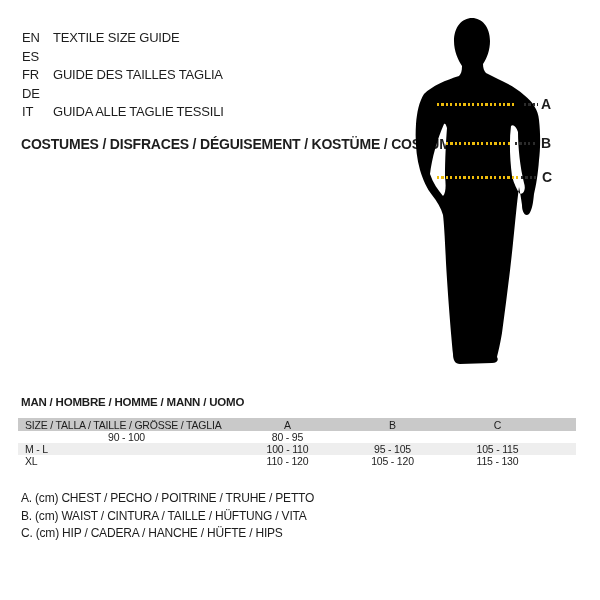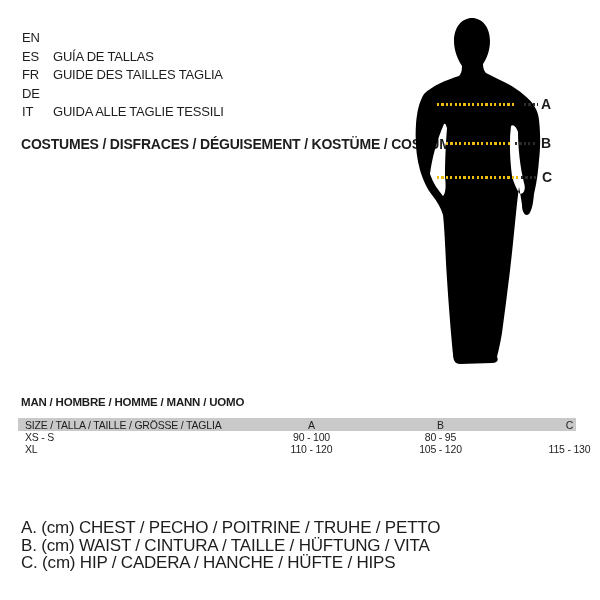--- a/index.html
+++ b/index.html
@@ -15,41 +15,41 @@
   .category{position:absolute;left:21px;top:136px;font-size:14px;font-weight:bold;}
   
   .fig-svg{position:absolute;left:400px;top:8px;width:160px;height:356px;}
   .dots{position:absolute;height:3px;z-index:3;}
   .dots.yellow{background:repeating-linear-gradient(90deg,#eebc0c 0 2.2px,transparent 2.2px 4.4px);}
   .dots.dark{background:repeating-linear-gradient(90deg,#2b2b2b 0 2.2px,transparent 2.2px 4.4px);}
   .measure-label{position:absolute;font-size:14px;font-weight:bold;z-index:4;}
   
   .man-heading{position:absolute;left:21px;top:396px;font-size:11.5px;font-weight:bold;}
   .size-table{position:absolute;left:18px;top:418px;width:558px;font-size:10.5px;}
-  .trow{display:grid;grid-template-columns:217px 105px 105px 131px;height:12px;align-items:center;gap:24px;}
+  .trow{display:grid;grid-template-columns:217px 105px 105px 131px;height:12px;align-items:center;}
   .trow.thead{height:13px;background:#c9c9c9;}
   .trow.alt{background:#eeeeee;}
   .cell-label{padding-left:7px;white-space:nowrap;overflow:hidden;}
   .cell-val{text-align:center;}
   .cell-c{padding-right:26px;}
   
-  .notes{position:absolute;left:21px;top:519px;font-size:17px;line-height:17.7px;}
+  .notes{position:absolute;left:21px;top:490px;font-size:12px;line-height:17.7px;}
 </style>
 </head>
 <body>
 
 <div class="canvas">
 
   <div class="lang-list">
     <div class="lang-row">
       <span class="lang-code">EN</span>
+      <span class="lang-name">TEXTILE SIZE GUIDE</span>
     </div>
     <div class="lang-row">
       <span class="lang-code">ES</span>
-      <span class="lang-name">GUÍA DE TALLAS</span>
     </div>
     <div class="lang-row">
       <span class="lang-code">FR</span>
       <span class="lang-name">GUIDE DES TAILLES TAGLIA</span>
     </div>
     <div class="lang-row">
       <span class="lang-code">DE</span>
     </div>
     <div class="lang-row">
       <span class="lang-code">IT</span>
@@ -109,23 +109,28 @@
   <div class="man-heading">MAN / HOMBRE / HOMME / MANN / UOMO</div>
 
   <div class="size-table">
     <div class="trow thead">
       <div class="cell-label">SIZE / TALLA / TAILLE / GRÖSSE / TAGLIA</div>
       <div class="cell-val">A</div>
       <div class="cell-val">B</div>
       <div class="cell-val cell-c">C</div>
     </div>
     <div class="trow">
-      <div class="cell-label">XS - S</div>
       <div class="cell-val">90 - 100</div>
       <div class="cell-val">80 - 95</div>
+    </div>
+    <div class="trow alt">
+      <div class="cell-label">M - L</div>
+      <div class="cell-val">100 - 110</div>
+      <div class="cell-val">95 - 105</div>
+      <div class="cell-val cell-c">105 - 115</div>
     </div>
     <div class="trow">
       <div class="cell-label">XL</div>
       <div class="cell-val">110 - 120</div>
       <div class="cell-val">105 - 120</div>
       <div class="cell-val cell-c">115 - 130</div>
     </div>
   </div>
 
   <div class="notes">

